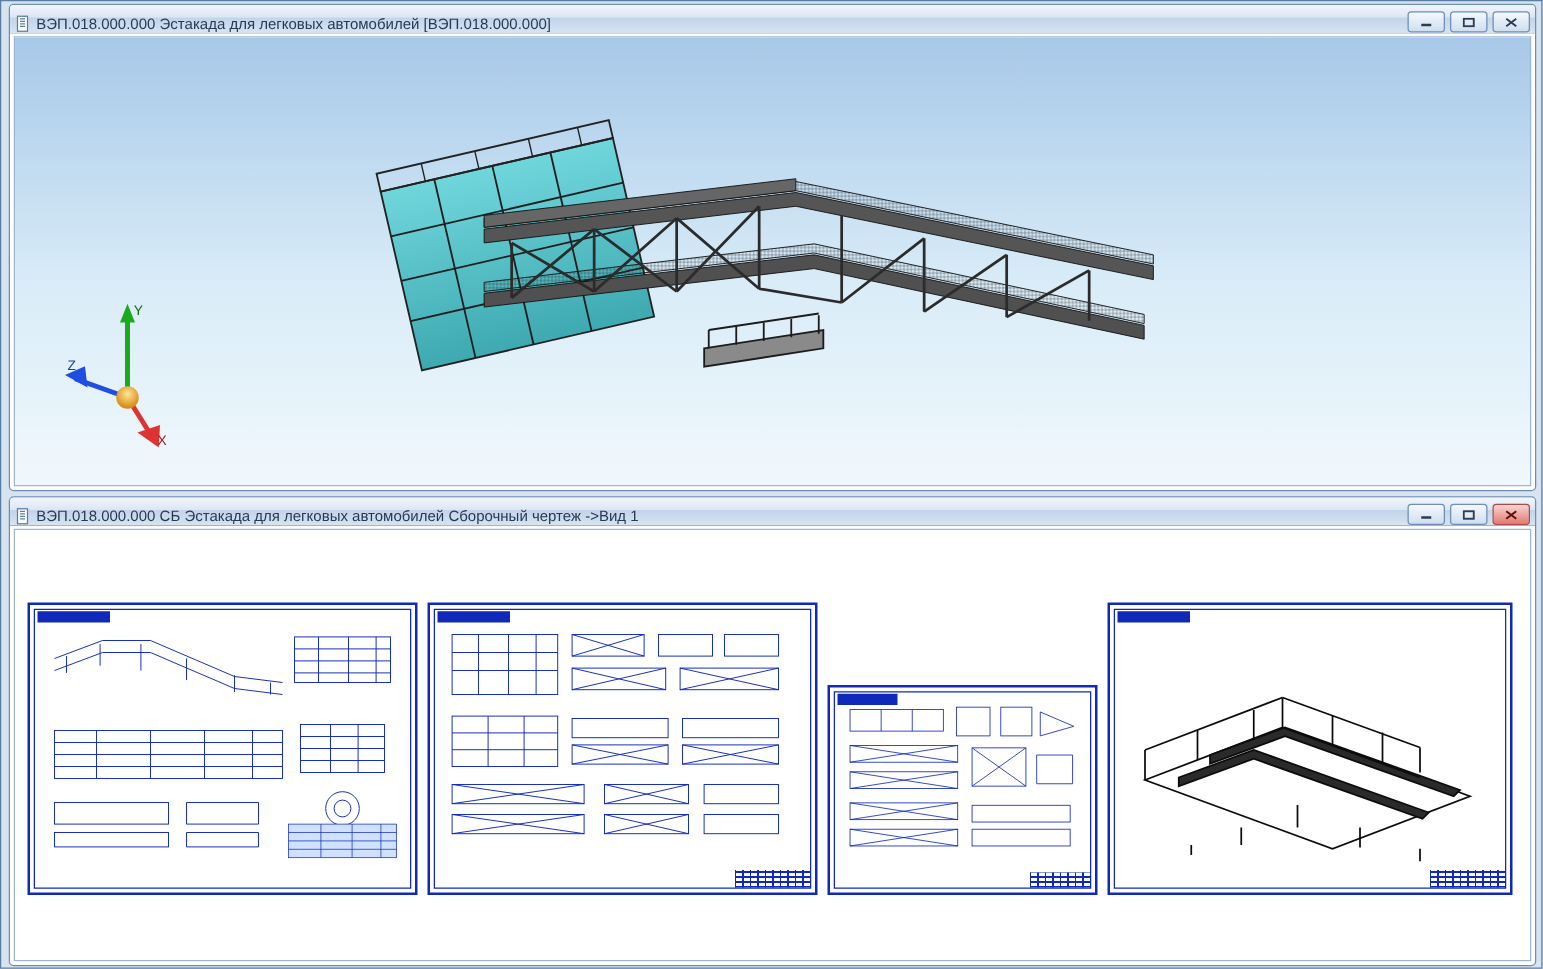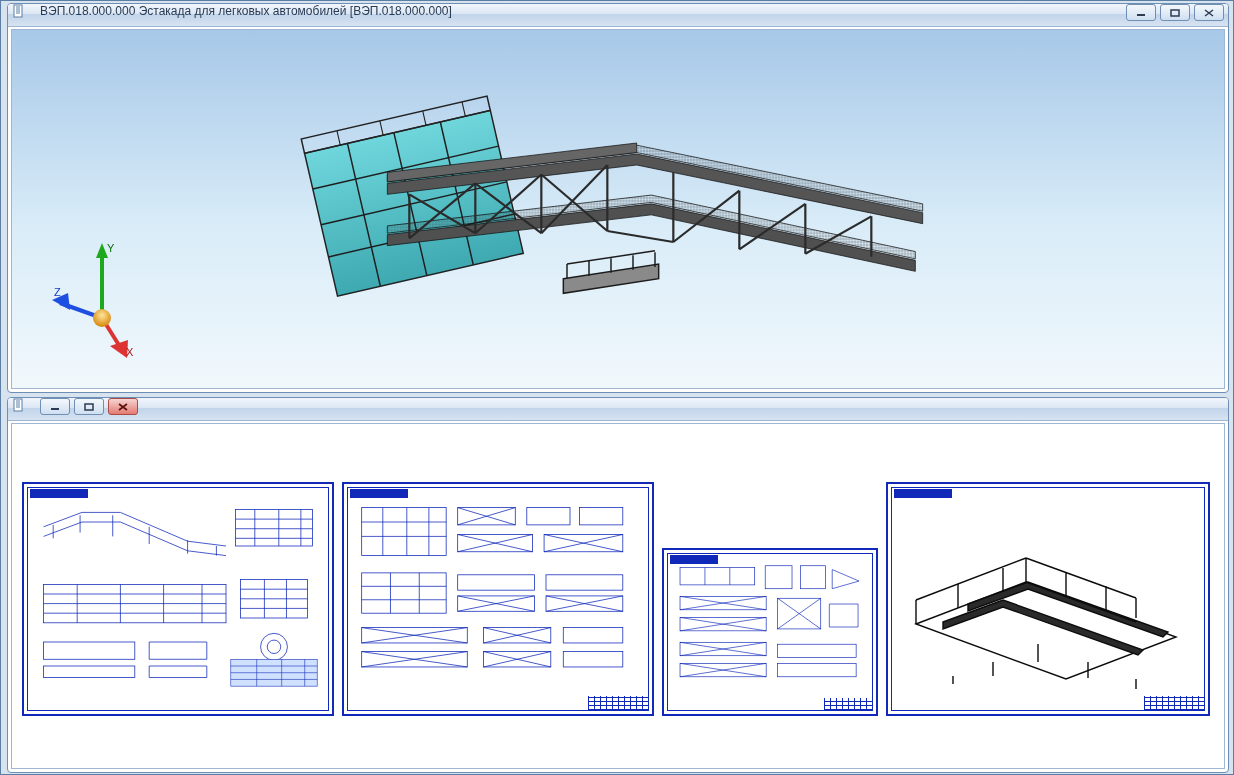--- a/index.html
+++ b/index.html
@@ -1,18 +1,18 @@
 <!DOCTYPE html>
 <html><head>
 <meta charset="utf-8">
 <style>
   html,body{margin:0;padding:0;width:1234px;height:775px;background:#d7e4f0;font-family:"Segoe UI",Tahoma,sans-serif;font-size:12px;color:#222;overflow:hidden}
   .outer{position:absolute;left:0;top:0;right:0;bottom:0;border:1px solid #5b7ea5;background:#d7e4f0}
   .mdi-child{position:absolute;border:1px solid #6d8fb6;border-radius:4px;box-shadow:inset 0 0 0 1px rgba(255,255,255,.4);background:#fff}
-  .titlebar{height:22px;display:flex;align-items:flex-start;gap:14px;padding:0 4px;
+  .titlebar{height:22px;display:flex;align-items:flex-end;gap:3px;padding:0 4px;
     background:linear-gradient(#f2f6fb,#dbe6f4 45%,#c2d4ea 46%,#d6e3f2);border-bottom:1px solid #9fb6d2;border-radius:3px 3px 0 0}
   .titlebar .doc-ico{width:14px;height:14px;flex:0 0 14px}
   .titlebar .cap{flex:1;white-space:nowrap;overflow:hidden;text-overflow:ellipsis;color:#273a54}
   .winbtns{display:flex;gap:4px}
   .winbtn{width:28px;height:15px;border:1px solid #6f8fb5;border-radius:3px;
     background:linear-gradient(#f4f8fd,#cfdff0);display:flex;align-items:center;justify-content:center;cursor:pointer}
   .winbtn.cl{background:linear-gradient(#f6d4d2,#e47a72);border-color:#a84c45}
   .winbtn svg{display:block}
   .client{position:absolute;left:3px;right:3px;top:25px;bottom:3px;background:#fff;border:1px solid #9fb6d2;overflow:hidden}
   .v3d{width:100%;height:100%;background:linear-gradient(#a7c8e8 0%,#d9ecf8 55%,#f1f8fc 100%);position:relative}
@@ -126,20 +126,21 @@
   </div>
 
   <div class="mdi-child" style="left:6px;top:396px;width:1220px;height:374px">
     <div class="titlebar">
       <span class="doc-ico">
         <svg viewBox="0 0 14 14">
             <rect x="2" y="1" width="8" height="12" fill="#fff" stroke="#5b7ea5"></rect>
             <path d="M4 3h4M4 5h4M4 7h4M4 9h4" stroke="#5b7ea5"></path>
           </svg>
       </span>
+      <span class="cap">ВЭП.018.000.000 СБ Эстакада для легковых автомобилей Сборочный чертеж -&gt;Вид 1</span>
       <div class="winbtns">
         <div class="winbtn">
             <svg width="10" height="8">
               <line x1="1" y1="6" x2="9" y2="6" stroke="#2b3b52" stroke-width="2"></line>
             </svg>
           </div>
         <div class="winbtn">
             <svg width="10" height="8">
               <rect x="1" y="1" width="8" height="6" fill="none" stroke="#2b3b52" stroke-width="1.5"></rect>
             </svg>

